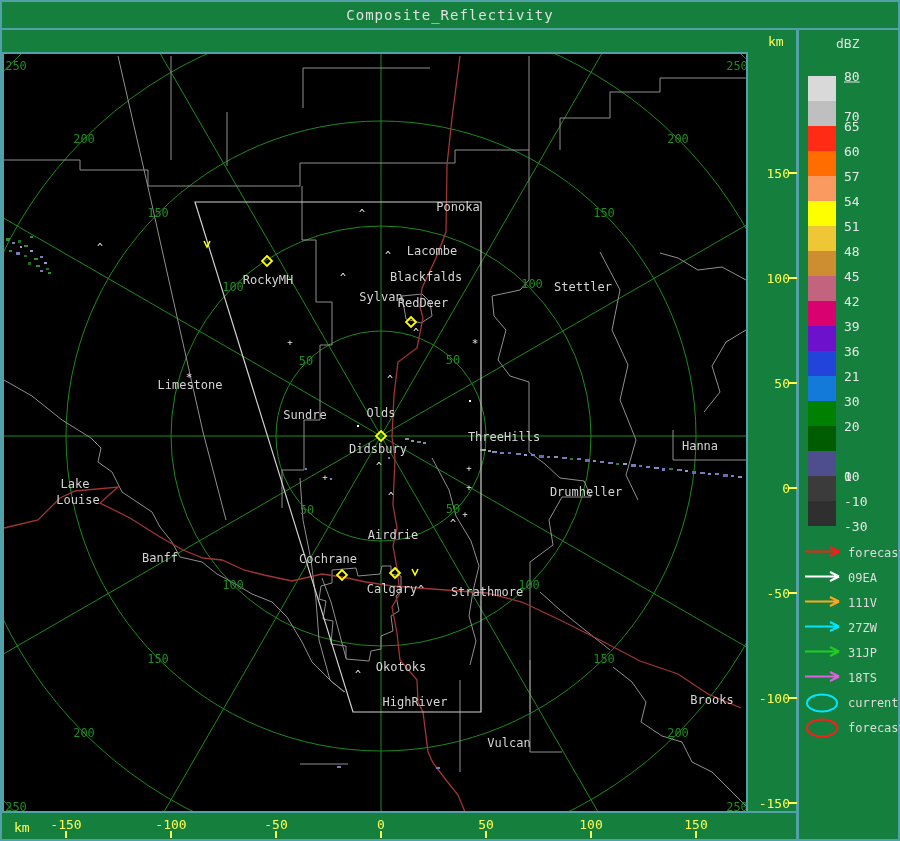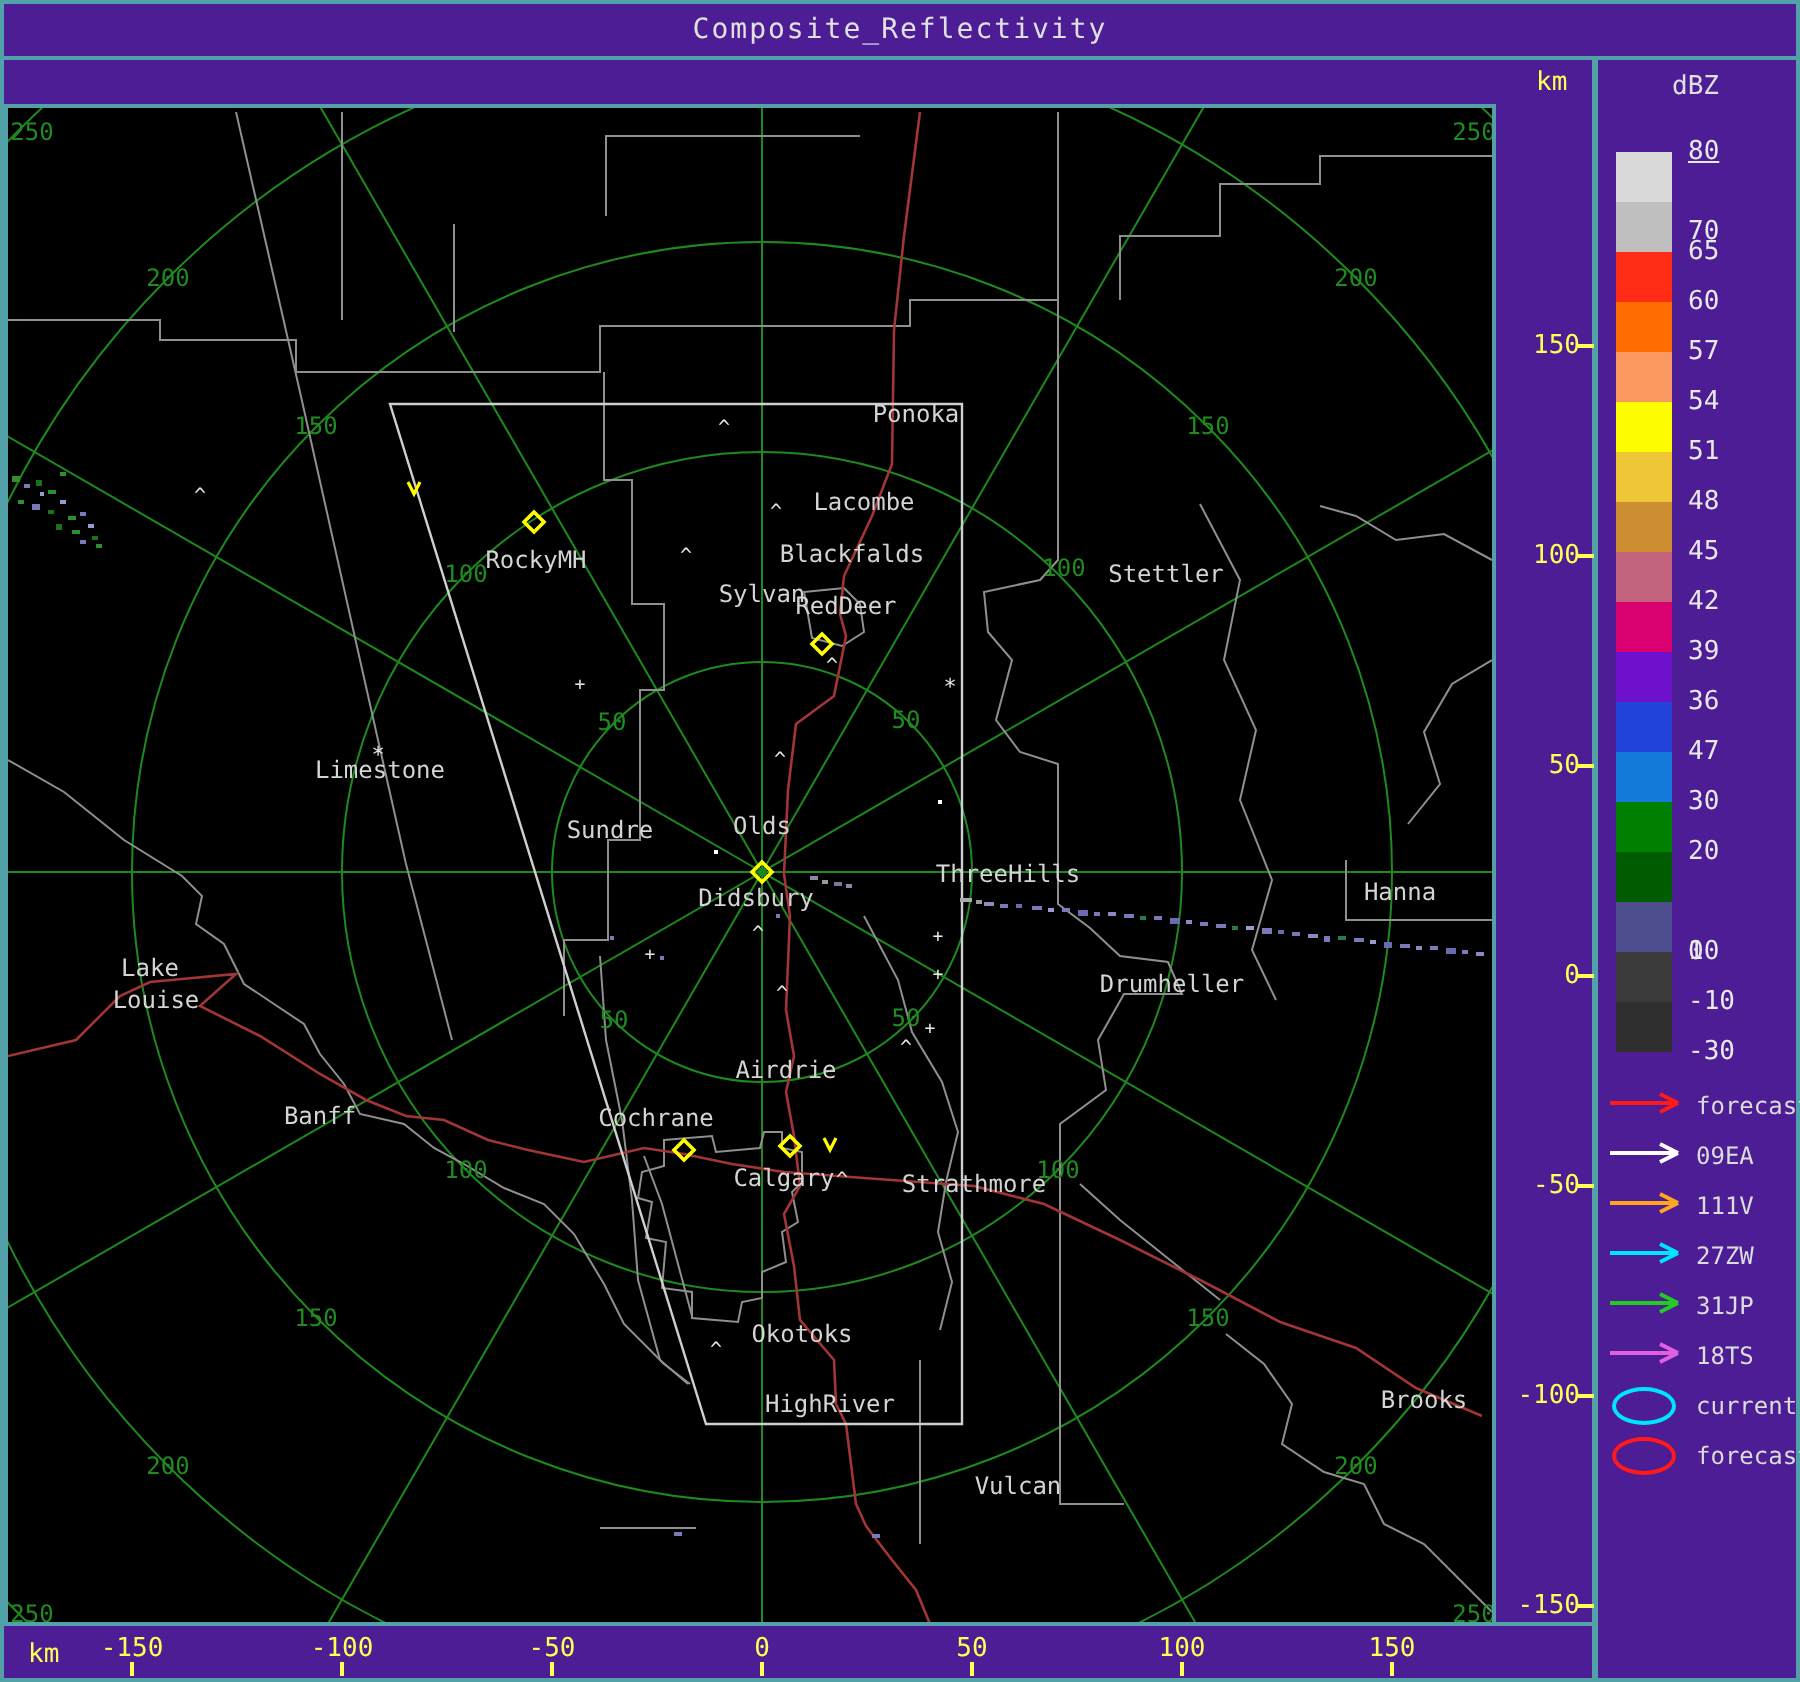--- a/index.html
+++ b/index.html
@@ -1,16 +1,16 @@
 <!DOCTYPE html>
 <html><head>
 <meta charset="utf-8">
 <style>
   html,body{margin:0;padding:0;background:#000;}
-  #root{position:relative;width:900px;height:841px;background:#4c1d95;
+  #root{position:relative;width:900px;height:841px;background:#15803d;
         font-family:"DejaVu Sans Mono",monospace;overflow:hidden;}
   .teal{background:#53a1a8;}
   #titlebar{position:absolute;left:0;top:0;width:900px;height:30px;
     box-sizing:border-box;border:2px solid #53a1a8;color:#e0e0e0;
     font-size:14px;letter-spacing:1px;text-align:center;line-height:26px;}
   #edgeL{position:absolute;left:0;top:30px;width:2px;height:811px;}
   #edgeR{position:absolute;left:898px;top:30px;width:2px;height:811px;}
   #edgeB{position:absolute;left:0;top:839px;width:900px;height:2px;}
   #divider{position:absolute;left:796px;top:30px;width:3px;height:811px;}
   #stamp{position:absolute;left:8px;top:33px;color:#ffff55;font-size:14px;}
@@ -285,21 +285,21 @@
     <div class="cb-lab" style="top: 126px;">65</div>
     <div class="cb-lab" style="top: 151px;">60</div>
     <div class="cb-lab" style="top: 176px;">57</div>
     <div class="cb-lab" style="top: 201px;">54</div>
     <div class="cb-lab" style="top: 226px;">51</div>
     <div class="cb-lab" style="top: 251px;">48</div>
     <div class="cb-lab" style="top: 276px;">45</div>
     <div class="cb-lab" style="top: 301px;">42</div>
     <div class="cb-lab" style="top: 326px;">39</div>
     <div class="cb-lab" style="top: 351px;">36</div>
-    <div class="cb-lab" style="top: 376px;">47</div>
+    <div class="cb-lab" style="top: 376px;">21</div>
     <div class="cb-lab" style="top: 401px;">30</div>
     <div class="cb-lab" style="top: 426px;">20</div>
     <div class="cb-lab" style="top: 476px;">10</div>
     <div class="cb-lab" style="top: 476px;">0</div>
     <div class="cb-lab" style="top: 501px;">-10</div>
     <div class="cb-lab" style="top: 526px;">-30</div>
     <div class="lg-arrow" style="top: 553px;"><svg width="42" height="14">
         <path d="M2,7 H36 M36,7 L27,2.5 M36,7 L27,11.5" stroke="#ff1a1a" stroke-width="2" fill="none"></path>
       </svg></div>
     <div class="lg-lab" style="top: 553px;">forecast</div>

